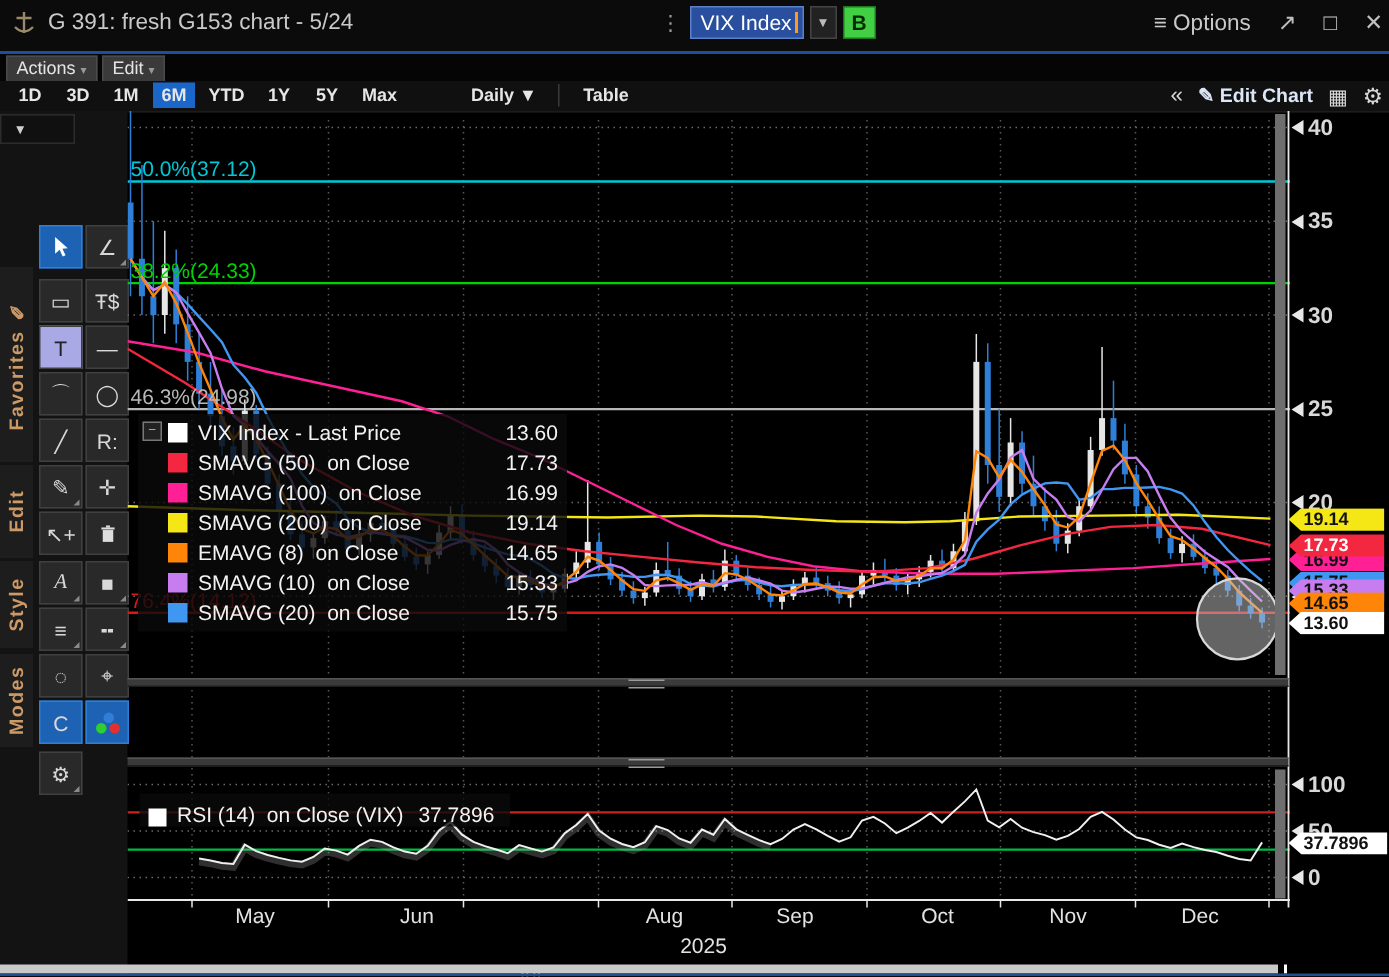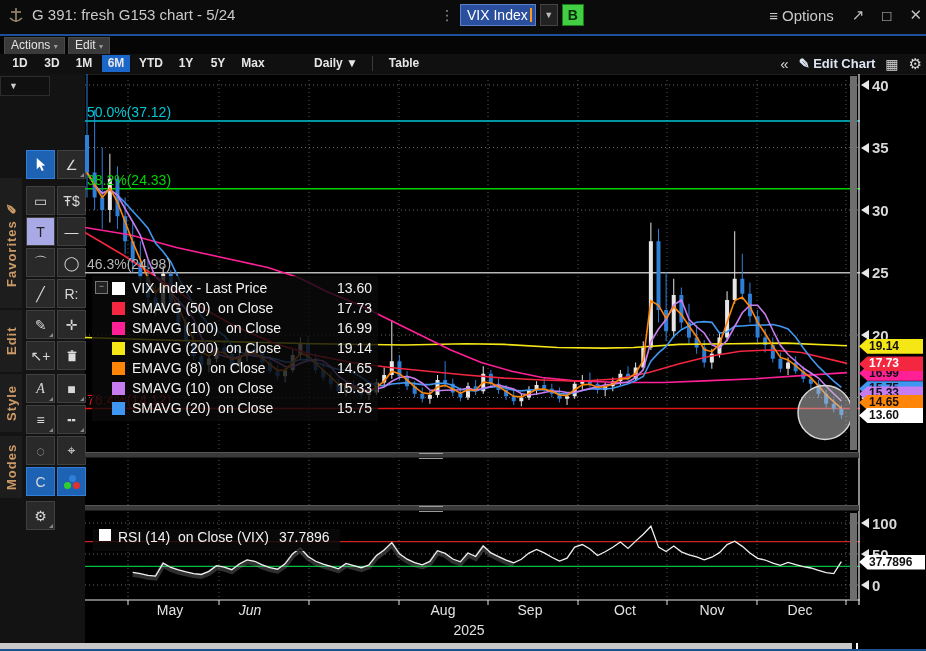--- a/index.html
+++ b/index.html
@@ -41,21 +41,21 @@
   .rgbdots i{position:absolute;width:7px;height:7px;border-radius:50%;}
   
   #plot{position:absolute;left:85px;top:74px;}
   .fiblabel{position:absolute;font-size:14px;z-index:3;white-space:nowrap;}
   .legend{position:absolute;left:92px;top:276px;width:286px;background:rgba(10,10,10,0.8);z-index:5;padding:2px 6px 3px 4px;box-sizing:border-box;}
   .lrow{display:flex;align-items:center;height:20px;font-size:14px;color:#f2f2f2;}
   .lrow .sw{width:13px;height:13px;margin:0 7px 0 16px;flex:0 0 13px;}
   .lrow .lab{white-space:pre;}
   .lrow .val{margin-left:auto;}
   .lmin{position:absolute;left:3px;top:5px;width:11px;height:11px;border:1px solid #777;color:#aaa;font-size:9px;line-height:9px;text-align:center;background:#222;}
-  .rsilegend{position:absolute;left:93px;top:529px;background:rgba(10,10,10,0.8);z-index:5;display:flex;align-items:flex-start;
+  .rsilegend{position:absolute;left:93px;top:529px;background:rgba(10,10,10,0.8);z-index:5;display:flex;align-items:flex-end;
              height:22px;padding:0 10px 0 6px;font-size:14px;color:#f2f2f2;}
   .rsilegend .sw{width:12px;height:12px;background:#fff;margin-right:7px;}
   .ytick{position:absolute;left:861px;height:14px;display:flex;align-items:center;color:#d8d8d8;font-size:15px;font-weight:bold;z-index:2;}
   .ytick .tri{width:0;height:0;border-top:5px solid transparent;border-bottom:5px solid transparent;border-right:8px solid #e8e8e8;margin-right:3px;}
   .ptag{position:absolute;left:859px;width:64px;height:15px;font-size:12px;font-weight:bold;line-height:15px;padding-left:10px;
         clip-path:polygon(0 50%,13% 0,100% 0,100% 100%,13% 100%);box-sizing:border-box;}
   .xmonth{position:absolute;top:602px;width:44px;text-align:center;color:#e2e2e2;font-size:14px;}
   .yearlab{position:absolute;left:447px;top:622px;width:44px;text-align:center;color:#e2e2e2;font-size:14px;}
   .sep{position:absolute;left:85px;width:774px;height:6px;background:#3a3a3a;border-top:1px solid #565656;border-bottom:1px solid #1e1e1e;z-index:4;box-sizing:border-box;}
   .sep .handle{position:absolute;left:334px;top:0;width:24px;height:4px;border-top:1px solid #9a9a9a;border-bottom:1px solid #9a9a9a;}
@@ -495,21 +495,21 @@
       <div class="ptag" style="top: 381.125px; background: rgb(63, 151, 242); color: rgb(17, 17, 17); z-index: 2;">15.75</div>
       <div class="ptag" style="top: 386.375px; background: rgb(199, 125, 240); color: rgb(17, 17, 17); z-index: 4;">15.33</div>
       <div class="ptag" style="top: 338.75px; background: rgb(245, 230, 22); color: rgb(17, 17, 17); z-index: 7;">19.14</div>
       <div class="ptag" style="top: 356.375px; background: rgb(243, 39, 63); color: rgb(255, 255, 255); z-index: 6;">17.73</div>
       <div class="ptag" style="top: 394.875px; background: rgb(255, 133, 8); color: rgb(17, 17, 17); z-index: 7;">14.65</div>
       <div class="ptag" style="top: 408px; background: rgb(255, 255, 255); color: rgb(17, 17, 17); z-index: 8;">13.60</div>
       <div class="ptag" style="top: 554.57px; background: rgb(255, 255, 255); color: rgb(17, 17, 17); z-index: 9; width: 66px;">37.7896</div>
     </div>
   <div id="xaxis">
       <div class="xmonth" style="left: 148px;">May</div>
-      <div class="xmonth" style="left: 228px; font-style: italic;">Jun</div>
+      <div class="xmonth" style="left: 256px;">Jun</div>
       <div class="xmonth" style="left: 330px; margin-top: 40px;">Jul</div>
       <div class="xmonth" style="left: 421px;">Aug</div>
       <div class="xmonth" style="left: 508px;">Sep</div>
       <div class="xmonth" style="left: 603px;">Oct</div>
       <div class="xmonth" style="left: 690px;">Nov</div>
       <div class="xmonth" style="left: 778px;">Dec</div>
     </div>
   <div class="yearlab">2025</div>
   <div class="footgrey"></div>
   <div class="footv"></div>

